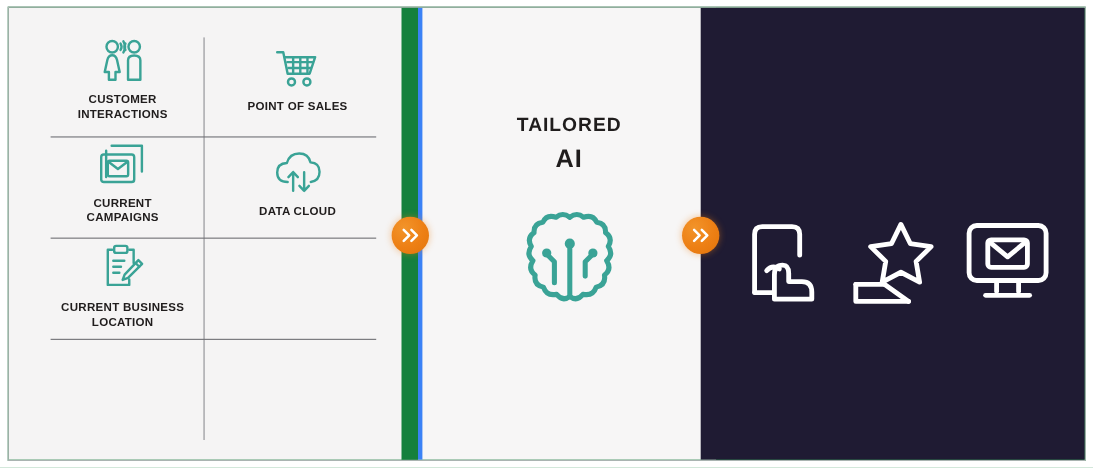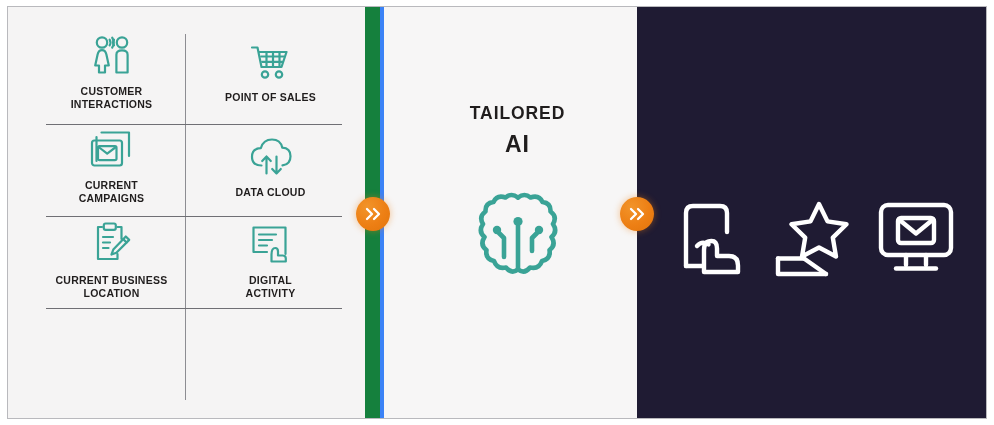--- a/index.html
+++ b/index.html
@@ -227,31 +227,20 @@
               <rect x="13.8" y="2.5" width="12" height="6.4" rx="1.8"></rect>
               <path d="M13 16 L23 16 M13 21.5 L20 21.5 M13 27 L18.5 27"></path>
               <path d="M35.8 15.5 L39.2 18.9 L26.4 31.7 L21.5 33.5 L23.3 28.6 Z"></path>
               <path d="M33.2 18.1 L36.6 21.5"></path>
             </svg>
           </span>
           <span class="lbl">CURRENT BUSINESS
 LOCATION</span>
         </div>
 
-        <div class="cell">
-          <span class="ico">
-            <svg width="44" height="42" viewBox="0 0 44 42" fill="none" stroke="#3aa396" stroke-width="2.2" stroke-linecap="round" stroke-linejoin="round">
-              <path d="M36.5 31 L36.5 4.5 L4.5 4.5 L4.5 29 L18 29"></path>
-              <path d="M10 11.5 L27 11.5 M10 17 L23 17 M10 22.5 L18 22.5"></path>
-              <path d="M22.5 38.5 L22.5 31.5 Q22.5 25 26.3 25 Q29 25 29 28.5 L29 32.5 L33.8 32.5 Q36.8 32.5 36.8 35.5 L36.8 38.5 Z"></path>
-            </svg>
-          </span>
-          <span class="lbl">DIGITAL
-ACTIVITY</span>
-        </div>
 
       </div>
     </div>
 
     <div class="panel-mid">
       <div class="mid-title">
         <div class="l1">TAILORED</div>
         <div class="l2">AI</div>
       </div>
 

